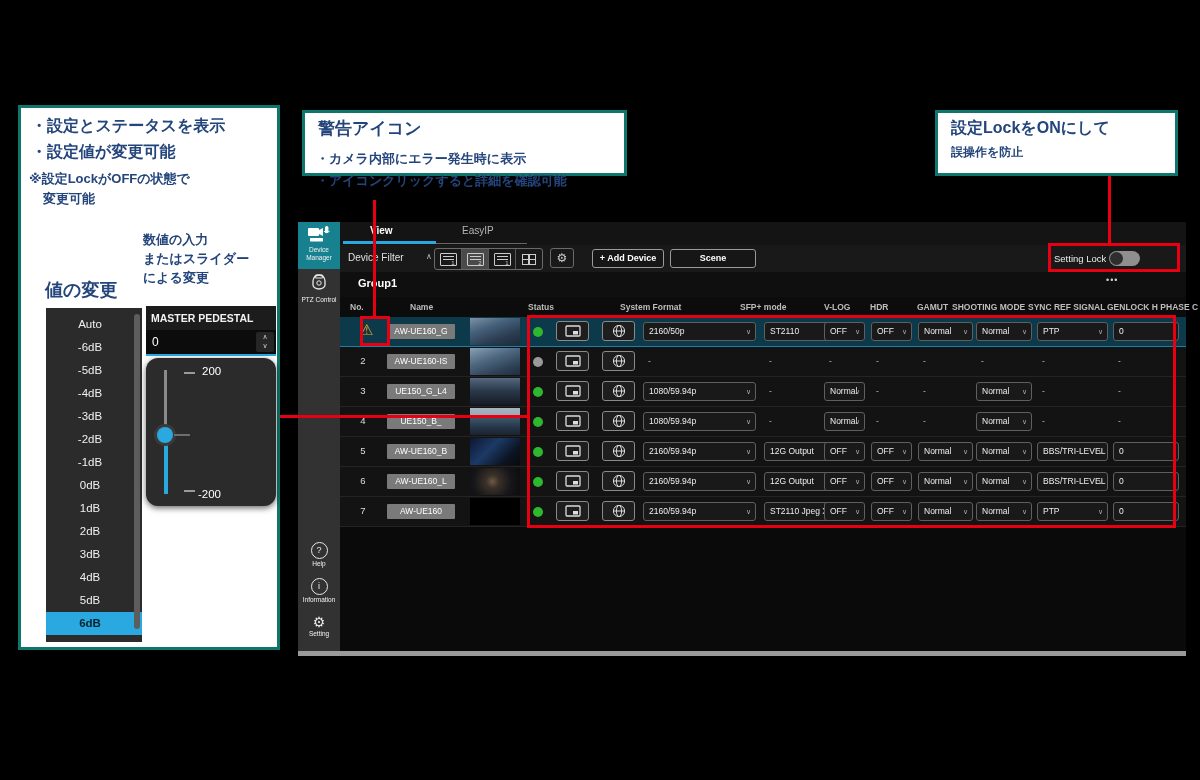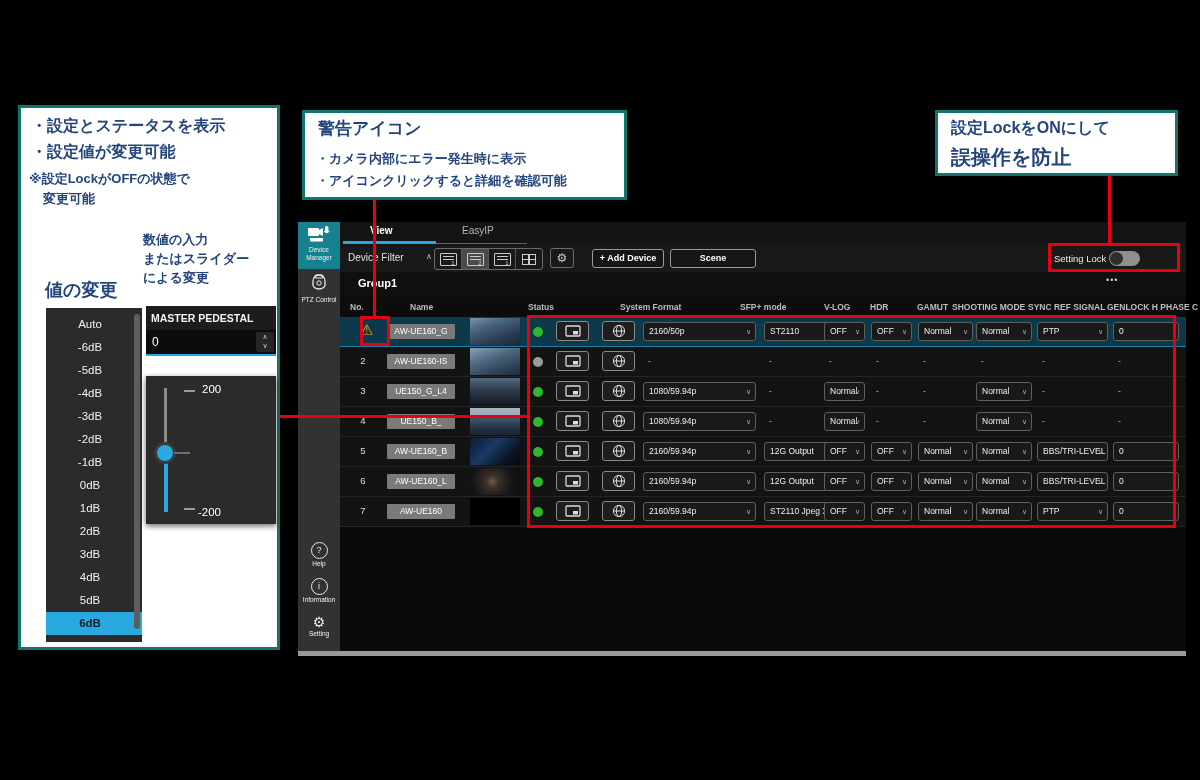--- a/index.html
+++ b/index.html
@@ -7,44 +7,44 @@
          font-family:"Liberation Sans","DejaVu Sans",sans-serif;}
   
   .co{position:absolute;background:#fff;border:3px solid #0f766e;color:#24457c;box-sizing:border-box;}
   .co-left{left:18px;top:105px;width:262px;height:545px;}
   .co-l1{position:absolute;left:10px;top:8px;font-size:16px;font-weight:bold;}
   .co-l2{position:absolute;left:10px;top:34px;font-size:16px;font-weight:bold;}
   .co-n1{position:absolute;left:8px;top:62px;font-size:13px;font-weight:bold;}
   .co-n2{position:absolute;left:22px;top:82px;font-size:13px;font-weight:bold;}
   .lbl-num{position:absolute;left:122px;top:122px;font-size:13px;font-weight:bold;line-height:19px;}
   .lbl-val{position:absolute;left:24px;top:170px;font-size:18px;font-weight:bold;}
-  .co-warn{left:302px;top:110px;width:325px;height:90px;}
+  .co-warn{left:302px;top:110px;width:325px;height:66px;}
   .co-warn .t{position:absolute;left:13px;top:4px;font-size:17px;font-weight:bold;}
   .co-warn .b1{position:absolute;left:11px;top:37px;font-size:13px;font-weight:bold;}
   .co-warn .b2{position:absolute;left:11px;top:59px;font-size:13px;font-weight:bold;}
   .co-lock{left:935px;top:110px;width:243px;height:66px;}
   .co-lock .l1{position:absolute;left:13px;top:5px;font-size:16px;font-weight:bold;}
-  .co-lock .l2{position:absolute;left:13px;top:31px;font-size:20px;font-weight:bold;}
+  .co-lock .l2{position:absolute;left:13px;top:31px;font-size:12px;font-weight:bold;}
   .rline{position:absolute;background:#e60012;z-index:40;}
   .rbox{position:absolute;border:3px solid #e60012;box-sizing:border-box;z-index:40;pointer-events:none;}
   
   .gain-list{position:absolute;left:25px;top:200px;width:96px;height:334px;background:#2b2b2b;
              padding-top:5px;box-sizing:border-box;}
   .gopt{height:23px;line-height:23px;text-align:center;color:#f0f0f0;font-size:11.5px;padding-right:8px;}
   .gopt.sel{background:#29a9e0;color:#06222e;font-weight:bold;}
   .gscroll{position:absolute;right:2px;top:6px;width:6px;height:315px;background:#5d5d5d;border-radius:3px;}
   
   .mp{position:absolute;left:125px;top:198px;width:130px;}
   .mp-title{background:#1c1c1c;color:#f2f2f2;font-size:10.5px;font-weight:bold;height:24px;
             line-height:24px;padding-left:5px;}
   .mp-input{position:relative;background:#0c0c0c;height:24px;border-bottom:2px solid #29a9e0;
             color:#fff;font-size:12px;line-height:24px;padding-left:6px;}
   .spin{position:absolute;right:2px;top:2px;width:18px;height:20px;background:#262626;border-radius:2px;
         color:#cfcfcf;font-size:7px;text-align:center;line-height:9px;}
-  .mp-pop{position:relative;margin-top:20px;height:148px;background:#2b2b2b;border-radius:0;
+  .mp-pop{position:relative;margin-top:2px;height:148px;background:#2b2b2b;border-radius:12px;
           box-shadow:0 2px 6px rgba(0,0,0,.6);}
   .mp-track{position:absolute;left:18px;top:12px;bottom:12px;width:3px;background:#8a8a8a;}
   .mp-fill{position:absolute;left:18px;top:77px;bottom:12px;width:4px;background:#29a9e0;}
   .mp-thumb{position:absolute;left:11px;top:69px;width:16px;height:16px;border-radius:50%;
             background:#29a9e0;box-shadow:0 0 0 3px #3a3a3a;}
   .mp-dash{position:absolute;left:28px;top:76px;width:16px;height:2px;background:#6d6d6d;}
   .tickt{position:absolute;left:38px;top:14px;width:11px;height:2px;background:#9a9a9a;}
   .tickb{position:absolute;left:38px;bottom:14px;width:11px;height:2px;background:#9a9a9a;}
   .mp-max{position:absolute;left:56px;top:7px;color:#fff;font-size:11.5px;}
   .mp-min{position:absolute;left:52px;bottom:6px;color:#fff;font-size:11.5px;}

